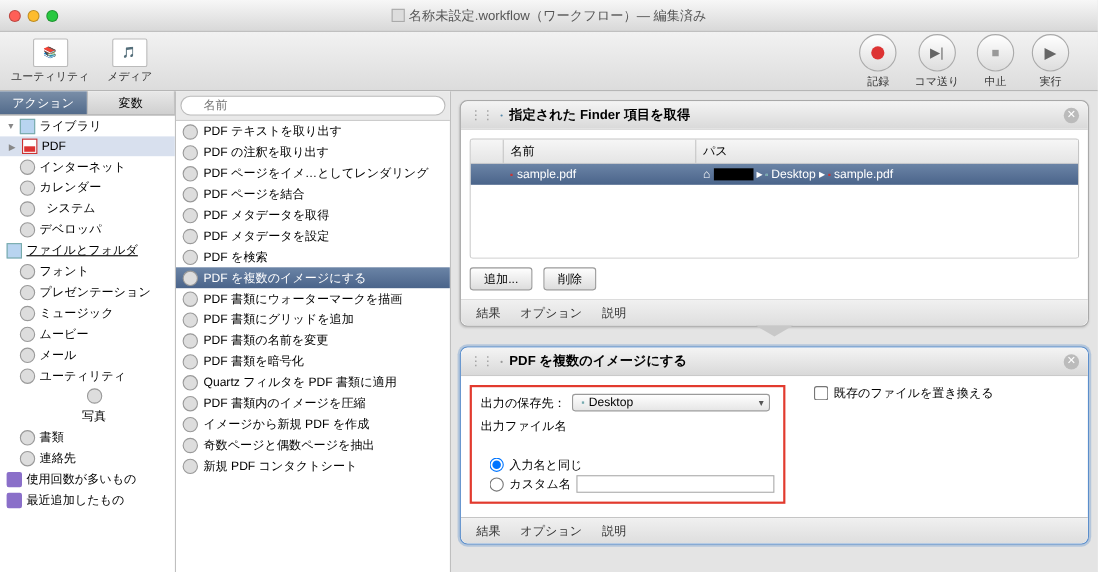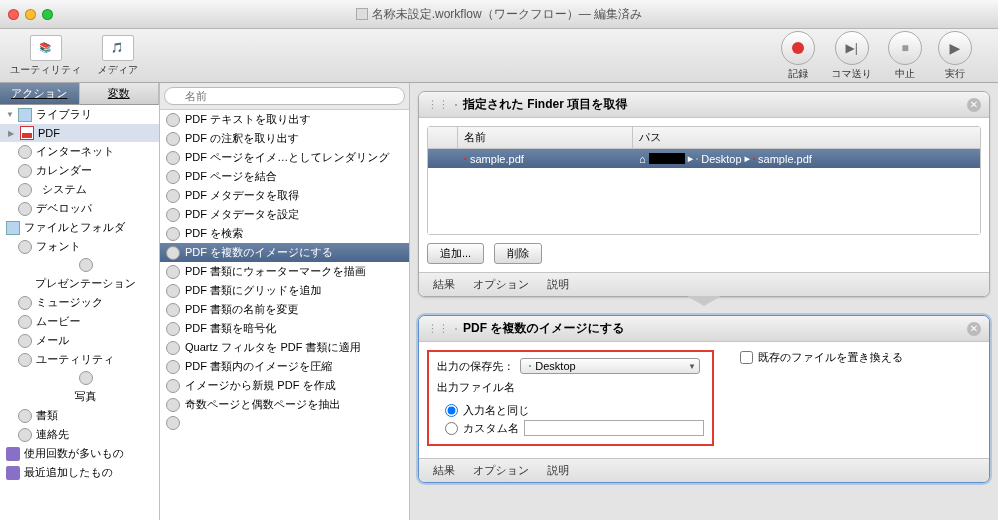--- a/index.html
+++ b/index.html
@@ -44,21 +44,21 @@
 .tb-round.stop::after{content:"■";font-size:12px;color:#999;}
 .tb-round.play::after{content:"▶";font-size:14px;color:#666;}
 
 .main { display:flex; height: calc(100% - 76px); }
 .leftcol {
   width: 160px;
   background:#fff;
   border-right:1px solid #bfbfbf;
   display:flex; flex-direction:column;
 }
-.tabstrip { display:flex;text-decoration:underline; }
+.tabstrip { display:flex; }
 .tab {
   flex:1; text-align:center; padding:3px 0;
   background:linear-gradient(#e8e8e8,#cfcfcf);
   border-bottom:1px solid #9a9a9a;
   border-right:1px solid #bbb;
   font-size:11px; cursor:pointer;
 }
 .tab.active { background:linear-gradient(#7a8ea8,#526b8b); color:#fff; }
 .catlist { overflow-y:auto; flex:1; }
 .catlist .item { display:flex; align-items:center; padding:2px 6px; gap:4px; cursor:pointer; }
@@ -225,29 +225,29 @@
             <span>カレンダー</span>
           </div>
           <div class="item" style="padding-left: 18px; gap: 10px;">
             <span class="caticon ic-gear"></span>
             <span>システム</span>
           </div>
           <div class="item" style="padding-left: 18px;">
             <span class="caticon ic-gear"></span>
             <span>デベロッパ</span>
           </div>
-          <div class="item" style="">
+          <div class="item" style=" text-decoration: underline;">
             <span class="caticon ic-folder"></span>
             <span>ファイルとフォルダ</span>
           </div>
           <div class="item" style="padding-left: 18px;">
             <span class="caticon ic-gear"></span>
             <span>フォント</span>
           </div>
-          <div class="item" style="padding-left: 18px; flex-direction: column;">
+          <div class="item" style="padding-left: 18px;">
             <span class="caticon ic-gear"></span>
             <span>プレゼンテーション</span>
           </div>
           <div class="item" style="padding-left: 18px;">
             <span class="caticon ic-gear"></span>
             <span>ミュージック</span>
           </div>
           <div class="item" style="padding-left: 18px;">
             <span class="caticon ic-gear"></span>
             <span>ムービー</span>
@@ -350,20 +350,21 @@
         <div class="aitem">
           <span class="aicon ic-gear"></span>
           <span>イメージから新規 PDF を作成</span>
         </div>
         <div class="aitem">
           <span class="aicon ic-gear"></span>
           <span>奇数ページと偶数ページを抽出</span>
         </div>
         <div class="aitem">
           <span class="aicon ic-gear"></span>
+          <span>新規 PDF コンタクトシート</span>
         </div>
       </div>
   </div>
 
   <div class="canvas">
 
     <div class="action-box">
       <div class="ab-header">
         <span style="color:#999;">⋮⋮</span>
         <span class="caticon ic-finder"></span>
@@ -425,21 +426,21 @@
       </div>
       <div class="ab-body" style="display:flex; gap:12px; align-items:flex-start;">
         <div class="settings">
           <div class="row">
             <span>出力の保存先：</span>
             <div class="macselect">
               <span class="caticon ic-folder" style="margin-right:4px;"></span>
               <span>Desktop</span>
             </div>
           </div>
-          <div style="margin-bottom:8px;">出力ファイル名</div>
+          <div style="margin-bottom:20px;">出力ファイル名</div>
           <label class="radio">
             <input type="radio" name="fn" checked="" style="">
             <span>入力名と同じ</span>
           </label>
           <label class="radio">
             <input type="radio" name="fn" style="">
             <span>カスタム名</span>
             <input type="text" class="txtfield" style="">
           </label>
         </div>

